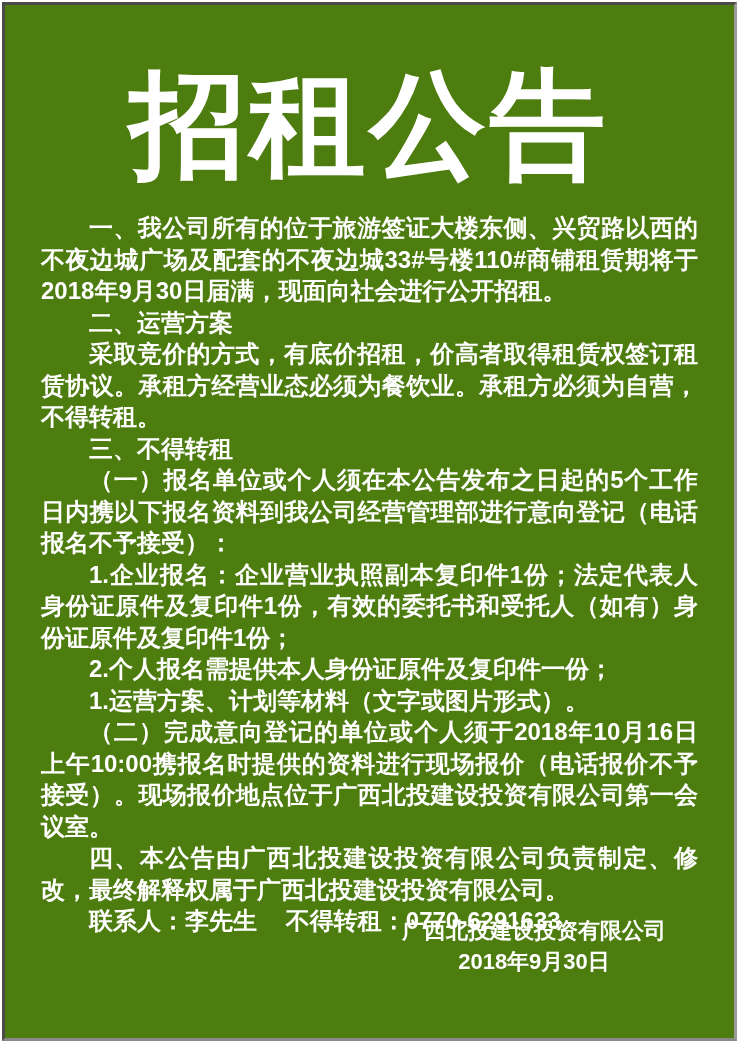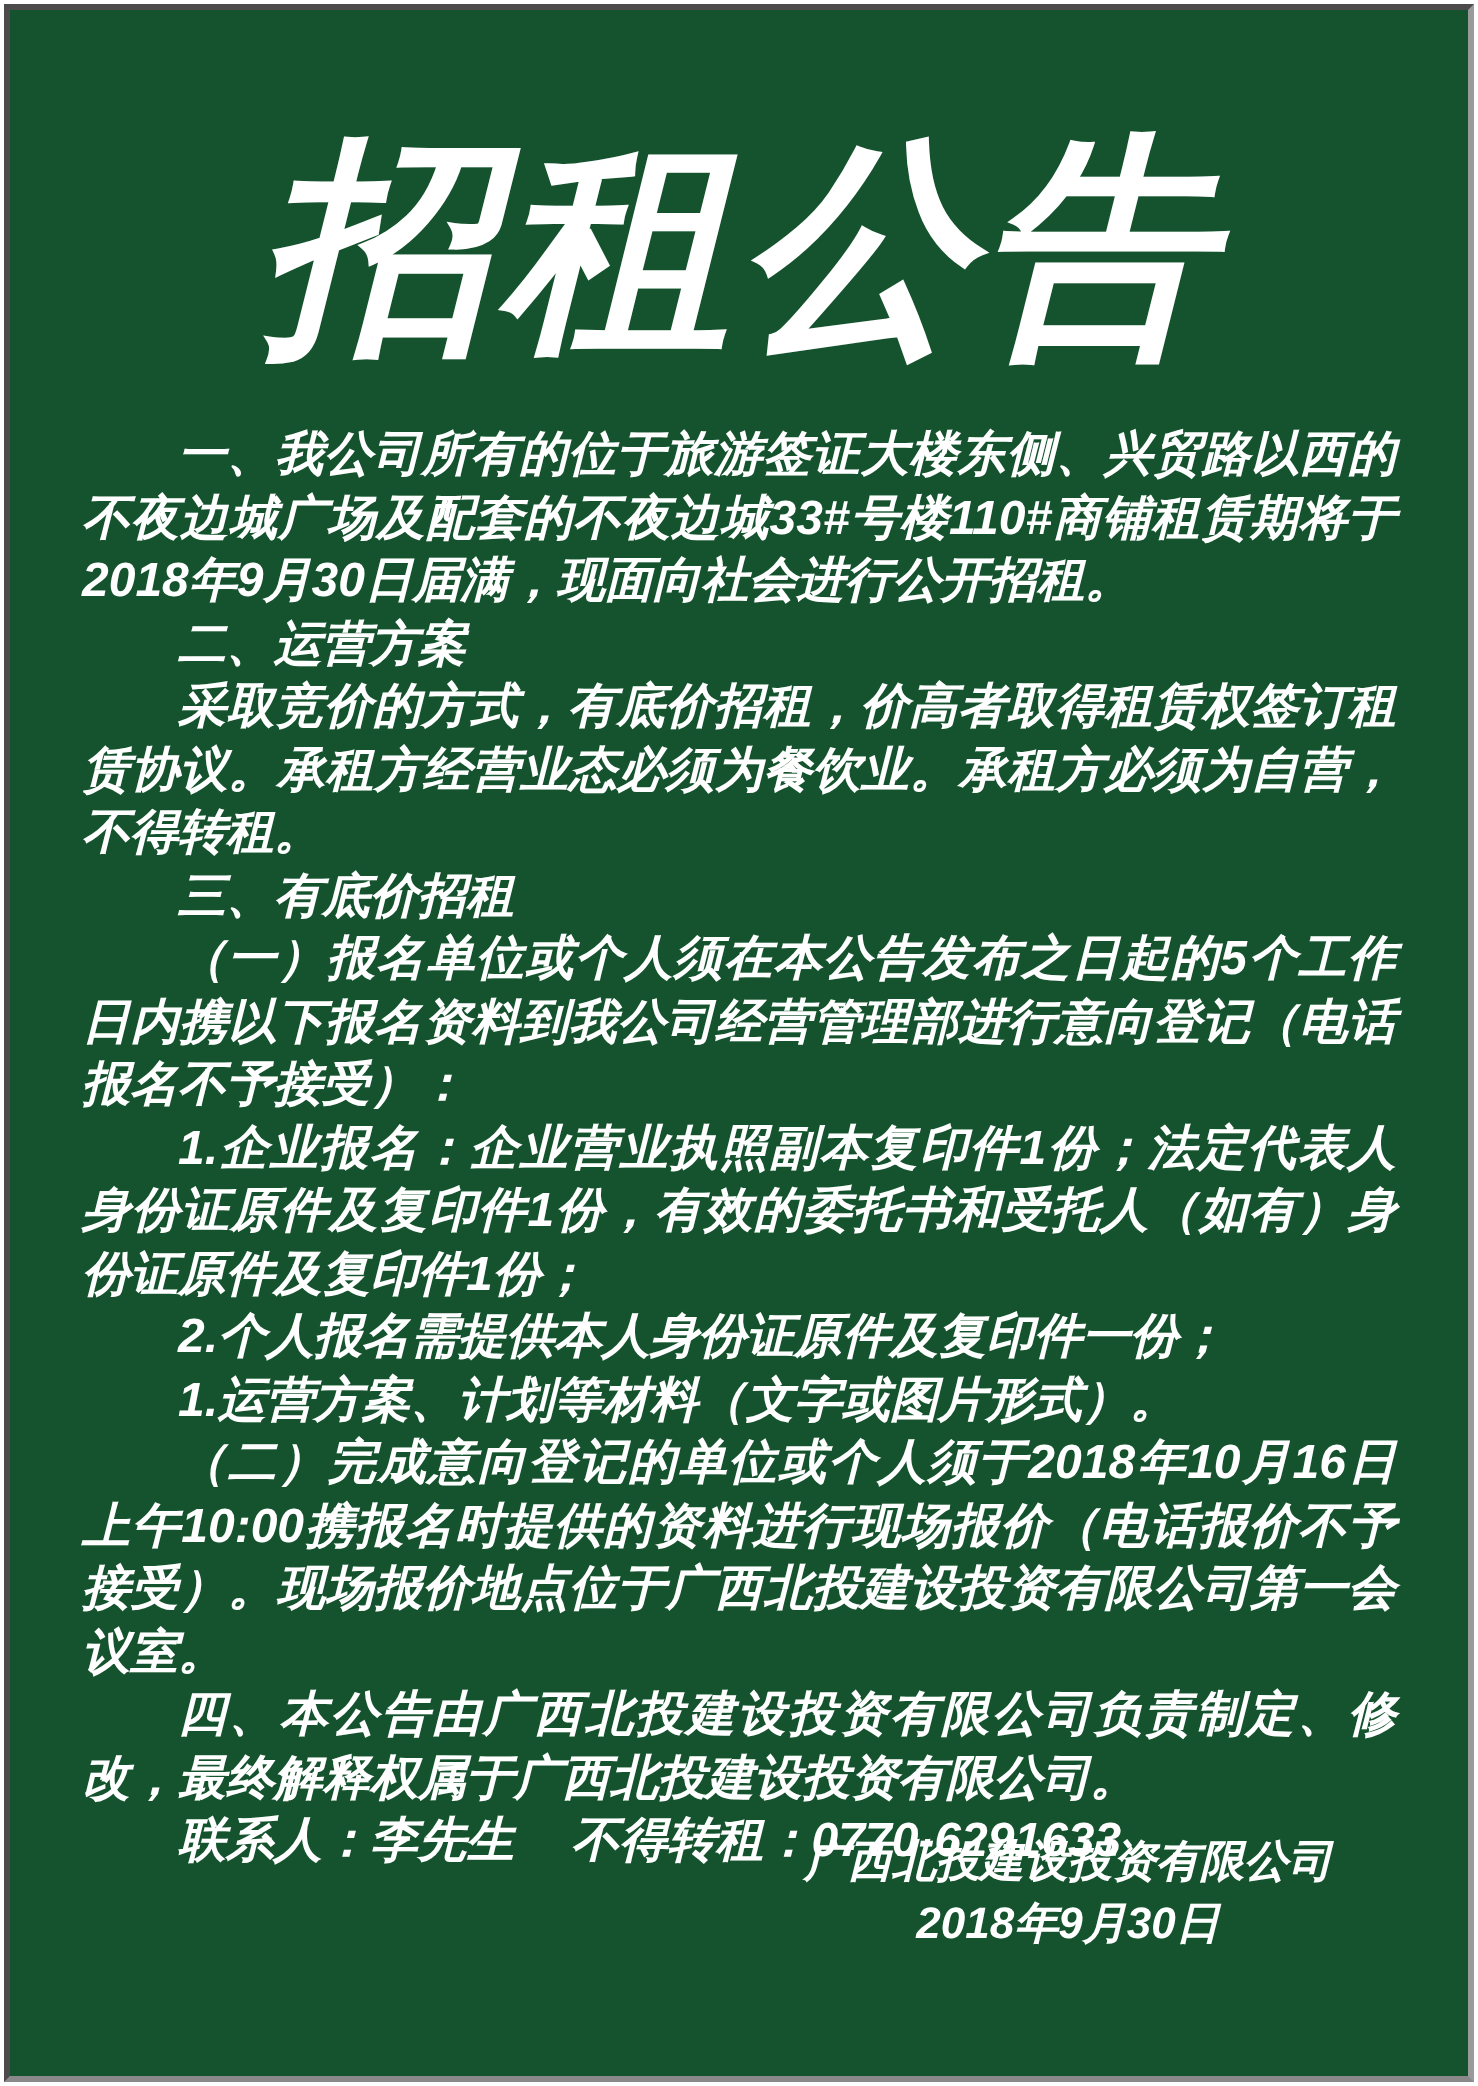--- a/index.html
+++ b/index.html
@@ -10,24 +10,23 @@
     position: relative;
     overflow: hidden;
   }
   .poster {
     position: absolute;
     left: 2px; top: 2px; right: 2px; bottom: 2px;
     box-sizing: border-box;
     border: 3px solid #4c4a4b;
     border-right-color: #9a9a9a;
     border-bottom-color: #8a8888;
-    background: #14532d;
+    background: #4d7c0f;
     color: #ffffff;
     overflow: hidden;
-    font-style: italic;
   }
   .title {
     margin: 46px 0 0 0;
     text-align: center;
     font-family: "Liberation Serif", "DejaVu Serif", serif;
     font-weight: 700;
     font-size: 116px;
     line-height: 150px;
     letter-spacing: 4px;
     white-space: nowrap;
@@ -63,21 +62,21 @@
 <div class="poster">
 
   <h1 class="title">招租公告</h1>
 
   <div class="body-text">
 
     <div>
         <p>一、我公司所有的位于旅游签证大楼东侧、兴贸路以西的不夜边城广场及配套的不夜边城33#号楼110#商铺租赁期将于2018年9月30日届满，现面向社会进行公开招租。</p>
         <p>二、运营方案</p>
         <p>采取竞价的方式，有底价招租，价高者取得租赁权签订租赁协议。承租方经营业态必须为餐饮业。承租方必须为自营，不得转租。</p>
-        <p>三、有底价招租</p>
+        <p>三、不得转租</p>
         <p>（一）报名单位或个人须在本公告发布之日起的5个工作日内携以下报名资料到我公司经营管理部进行意向登记（电话报名不予接受）：</p>
         <p>1.企业报名：企业营业执照副本复印件1份；法定代表人身份证原件及复印件1份，有效的委托书和受托人（如有）身份证原件及复印件1份；</p>
         <p>2.个人报名需提供本人身份证原件及复印件一份；</p>
         <p>1.运营方案、计划等材料（文字或图片形式）。</p>
         <p>（二）完成意向登记的单位或个人须于2018年10月16日上午10:00携报名时提供的资料进行现场报价（电话报价不予接受）。现场报价地点位于广西北投建设投资有限公司第一会议室。</p>
         <p>四、本公告由广西北投建设投资有限公司负责制定、修改，最终解释权属于广西北投建设投资有限公司。</p>
       </div>
 
     <p class="contact">
       <span>联系人：</span><span>李先生</span><span class="phone-label">不得转租：</span><span>0770-6291633</span>

